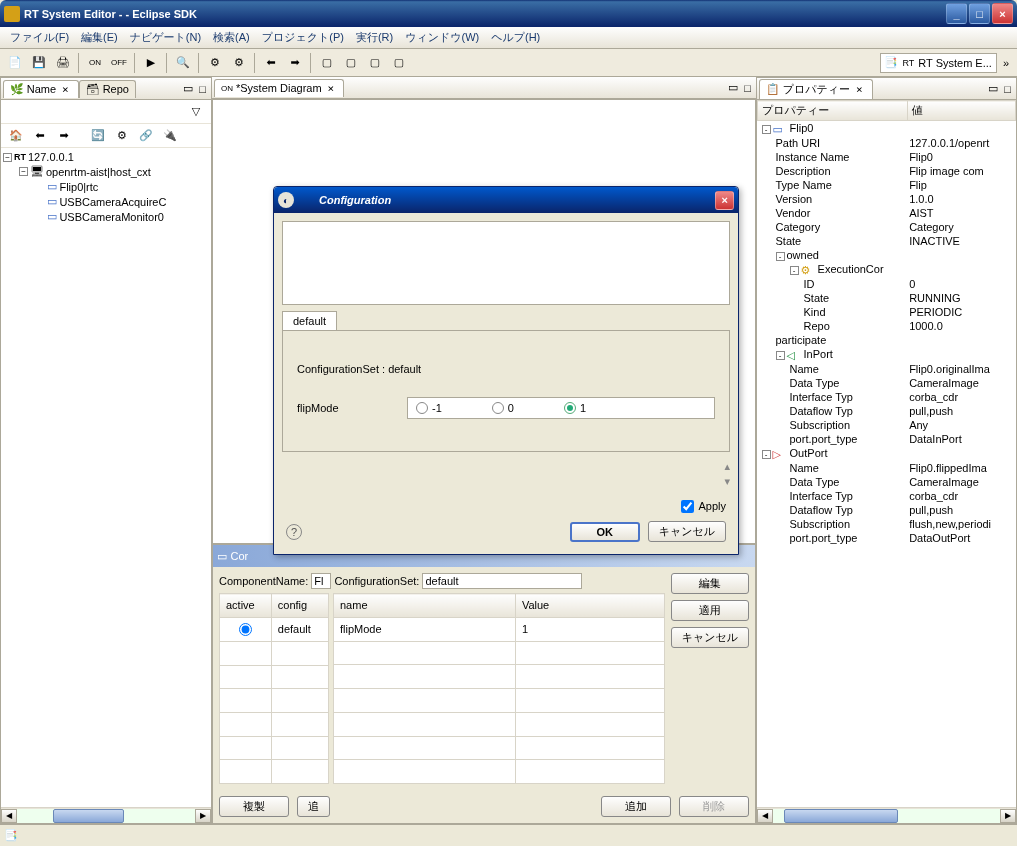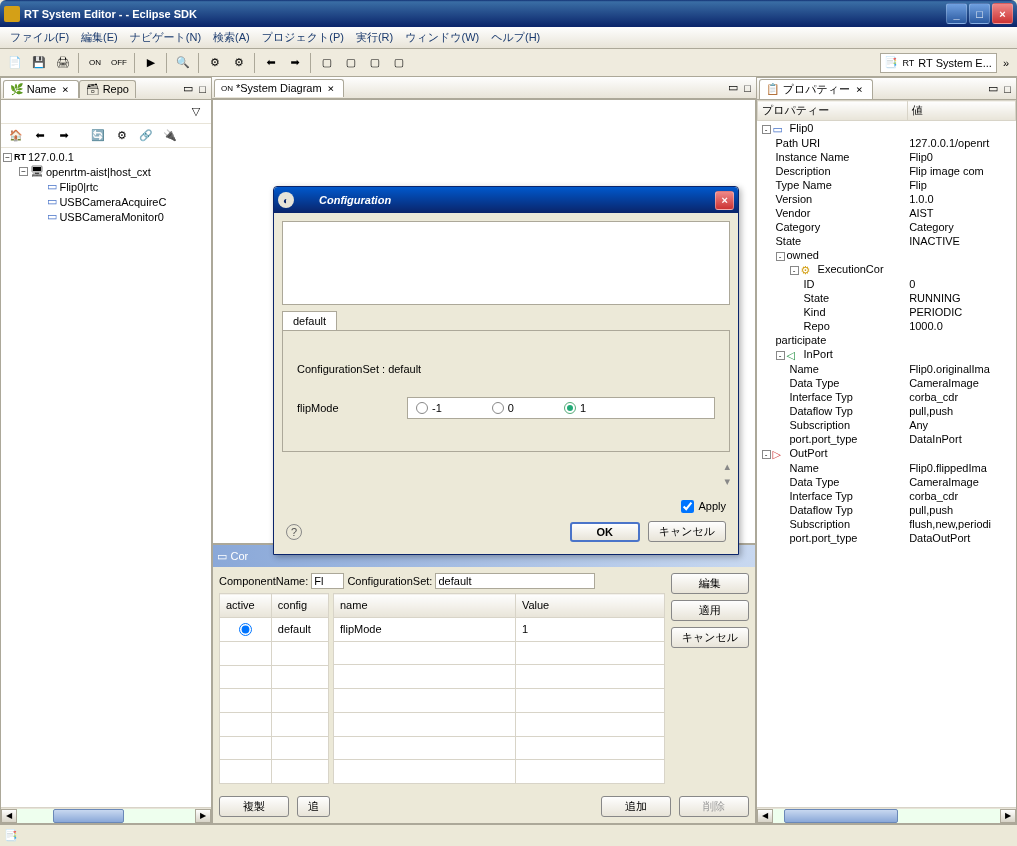--- a/index.html
+++ b/index.html
@@ -230,21 +230,21 @@
 
     <div class="configview">
       <div class="hdr">
         <span>▭</span>&nbsp;
         <span>Cor</span>
       </div>
       <div class="body">
         <div class="leftcol">
           <div class="toprow">
             <span>ComponentName:</span>
-            <input type="text" style="width: 33px;" value="Fl">
+            <input type="text" style="width: 20px;" value="Fl">
             <span>ConfigurationSet:</span>
             <input type="text" style="width: 160px;" value="default">
           </div>
           <div class="tables">
             <table style="width:110px;">
               <tbody>
                   <tr>
                     <th>active</th>
                     <th>config</th>
                   </tr>

